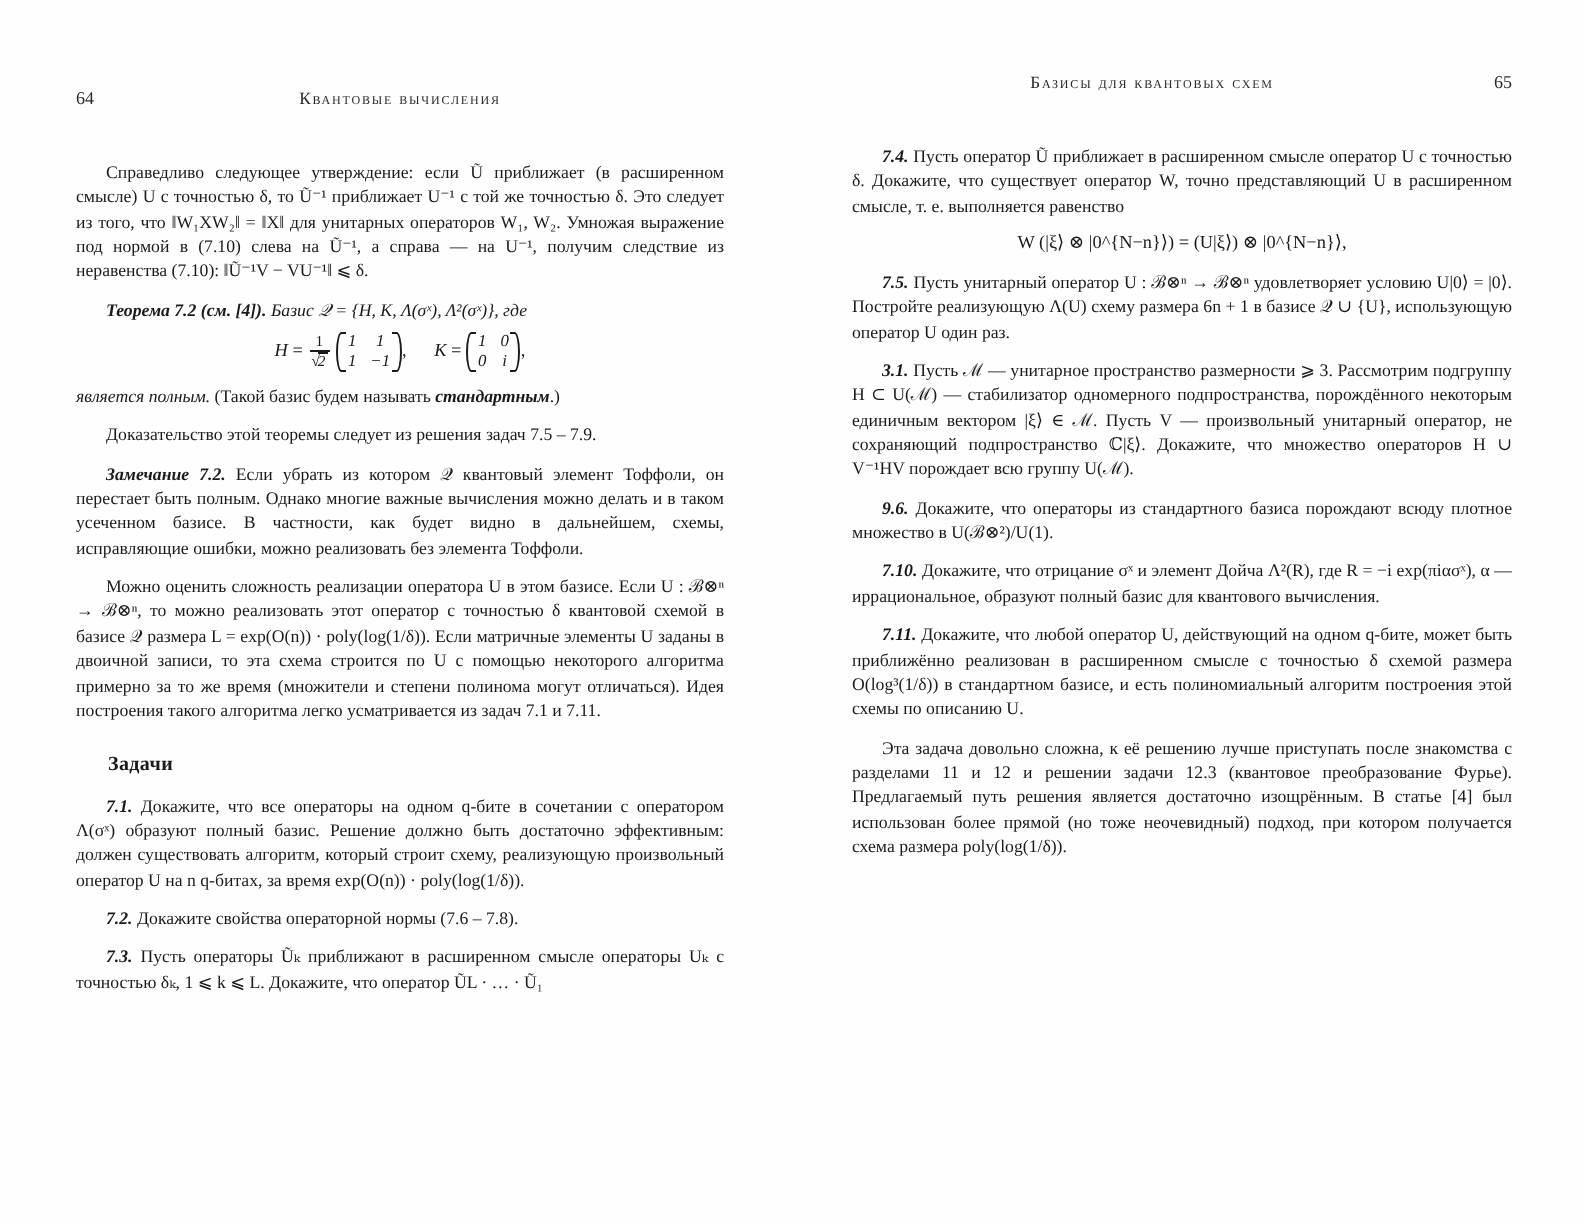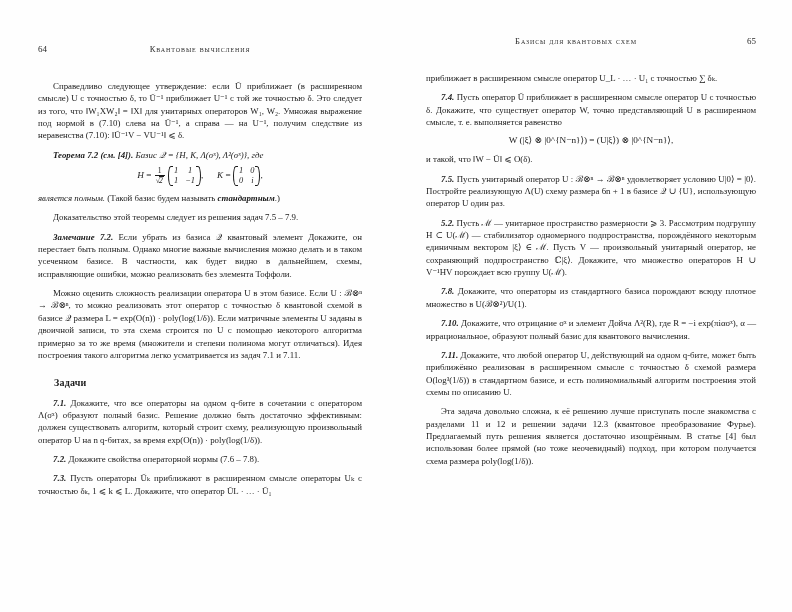--- a/index.html
+++ b/index.html
@@ -179,56 +179,54 @@
         <span>0</span>
         <span>0</span>
         <span>i</span>
       </span><span>,</span>
     </div>
 
     <p class="noindent"><span class="it">является полным.</span> <span>(Такой базис будем называть </span><span class="bf">стандартным</span><span>.)</span></p>
 
     <p class="gap-before">Доказательство этой теоремы следует из решения задач 7.5 – 7.9.</p>
 
-    <p class="gap-before"><span class="bf">Замечание 7.2.</span> <span>Если убрать из базиса 𝒬 квантовый элемент Докажите, он перестает быть полным. Однако многие важные вычисления можно делать и в таком усеченном базисе. В частности, как будет видно в дальнейшем, схемы, исправляющие ошибки, можно реализовать без элемента Тоффоли.</span></p>
+    <p class="gap-before"><span class="bf">Замечание 7.2.</span> <span>Если убрать из котором 𝒬 квантовый элемент Тоффоли, он перестает быть полным. Однако многие важные вычисления можно делать и в таком усеченном базисе. В частности, как будет видно в дальнейшем, схемы, исправляющие ошибки, можно реализовать без элемента Тоффоли.</span></p>
 
     <p class="gap-before">Можно оценить сложность реализации оператора U в этом базисе. Если U : ℬ⊗ⁿ → ℬ⊗ⁿ, то можно реализовать этот оператор с точностью δ квантовой схемой в базисе 𝒬 размера L = exp(O(n)) · poly(log(1/δ)). Если матричные элементы U заданы в двоичной записи, то эта схема строится по U с помощью некоторого алгоритма примерно за то же время (множители и степени полинома могут отличаться). Идея построения такого алгоритма легко усматривается из задач 7.1 и 7.11.</p>
 
     <p class="section-title">Задачи</p>
 
     <p class="gap-before"><span class="bf">7.1.</span> <span>Докажите, что все операторы на одном q-бите в сочетании с оператором Λ(σˣ) образуют полный базис. Решение должно быть достаточно эффективным: должен существовать алгоритм, который строит схему, реализующую произвольный оператор U на n q-битах, за время exp(O(n)) · poly(log(1/δ)).</span></p>
 
     <p class="gap-before"><span class="bf">7.2.</span> <span>Докажите свойства операторной нормы (7.6 – 7.8).</span></p>
 
     <p class="gap-before"><span class="bf">7.3.</span> <span>Пусть операторы Ũₖ приближают в расширенном смысле операторы Uₖ с точностью δₖ, 1 ⩽ k ⩽ L. Докажите, что оператор ŨL · … · Ũ₁</span></p>
 
   </div>
 
   <div class="page right">
 
     <div class="running-head right-head">
       <span class="rh-title">Базисы для квантовых схем</span>
       <span class="folio">65</span>
     </div>
 
-    <p class="noindent">приближает в расширенном смысле оператор U_L · … · U₁ с точностью ∑ δₖ.</p>
 
     <p class="gap-before"><span class="bf">7.4.</span> <span>Пусть оператор Ũ приближает в расширенном смысле оператор U с точностью δ. Докажите, что существует оператор W, точно представляющий U в расширенном смысле, т. е. выполняется равенство</span></p>
 
     <div class="display">W (|ξ⟩ ⊗ |0^{N−n}⟩) = (U|ξ⟩) ⊗ |0^{N−n}⟩,</div>
 
-    <p class="noindent">и такой, что ‖W − Ũ‖ ⩽ O(δ).</p>
 
     <p class="gap-before"><span class="bf">7.5.</span> <span>Пусть унитарный оператор U : ℬ⊗ⁿ → ℬ⊗ⁿ удовлетворяет условию U|0⟩ = |0⟩. Постройте реализующую Λ(U) схему размера 6n + 1 в базисе 𝒬 ∪ {U}, использующую оператор U один раз.</span></p>
 
 
-    <p class="gap-before"><span class="bf">5.2.</span> <span>Пусть ℳ — унитарное пространство размерности ⩾ 3. Рассмотрим подгруппу H ⊂ U(ℳ) — стабилизатор одномерного подпространства, порождённого некоторым единичным вектором |ξ⟩ ∈ ℳ. Пусть V — произвольный унитарный оператор, не сохраняющий подпространство ℂ|ξ⟩. Докажите, что множество операторов H ∪ V⁻¹HV порождает всю группу U(ℳ).</span></p>
-
-
-    <p class="gap-before"><span class="bf">7.8.</span> <span>Докажите, что операторы из стандартного базиса порождают всюду плотное множество в U(ℬ⊗²)/U(1).</span></p>
+    <p class="gap-before"><span class="bf">3.1.</span> <span>Пусть ℳ — унитарное пространство размерности ⩾ 3. Рассмотрим подгруппу H ⊂ U(ℳ) — стабилизатор одномерного подпространства, порождённого некоторым единичным вектором |ξ⟩ ∈ ℳ. Пусть V — произвольный унитарный оператор, не сохраняющий подпространство ℂ|ξ⟩. Докажите, что множество операторов H ∪ V⁻¹HV порождает всю группу U(ℳ).</span></p>
+
+
+    <p class="gap-before"><span class="bf">9.6.</span> <span>Докажите, что операторы из стандартного базиса порождают всюду плотное множество в U(ℬ⊗²)/U(1).</span></p>
 
 
     <p class="gap-before"><span class="bf">7.10.</span> <span>Докажите, что отрицание σˣ и элемент Дойча Λ²(R), где R = −i exp(πiασˣ), α — иррациональное, образуют полный базис для квантового вычисления.</span></p>
 
     <p class="gap-before"><span class="bf">7.11.</span> <span>Докажите, что любой оператор U, действующий на одном q-бите, может быть приближённо реализован в расширенном смысле с точностью δ схемой размера O(log³(1/δ)) в стандартном базисе, и есть полиномиальный алгоритм построения этой схемы по описанию U.</span></p>
 
     <p class="gap-before">Эта задача довольно сложна, к её решению лучше приступать после знакомства с разделами 11 и 12 и решении задачи 12.3 (квантовое преобразование Фурье). Предлагаемый путь решения является достаточно изощрённым. В статье [4] был использован более прямой (но тоже неочевидный) подход, при котором получается схема размера poly(log(1/δ)).</p>
 
   </div>
 

